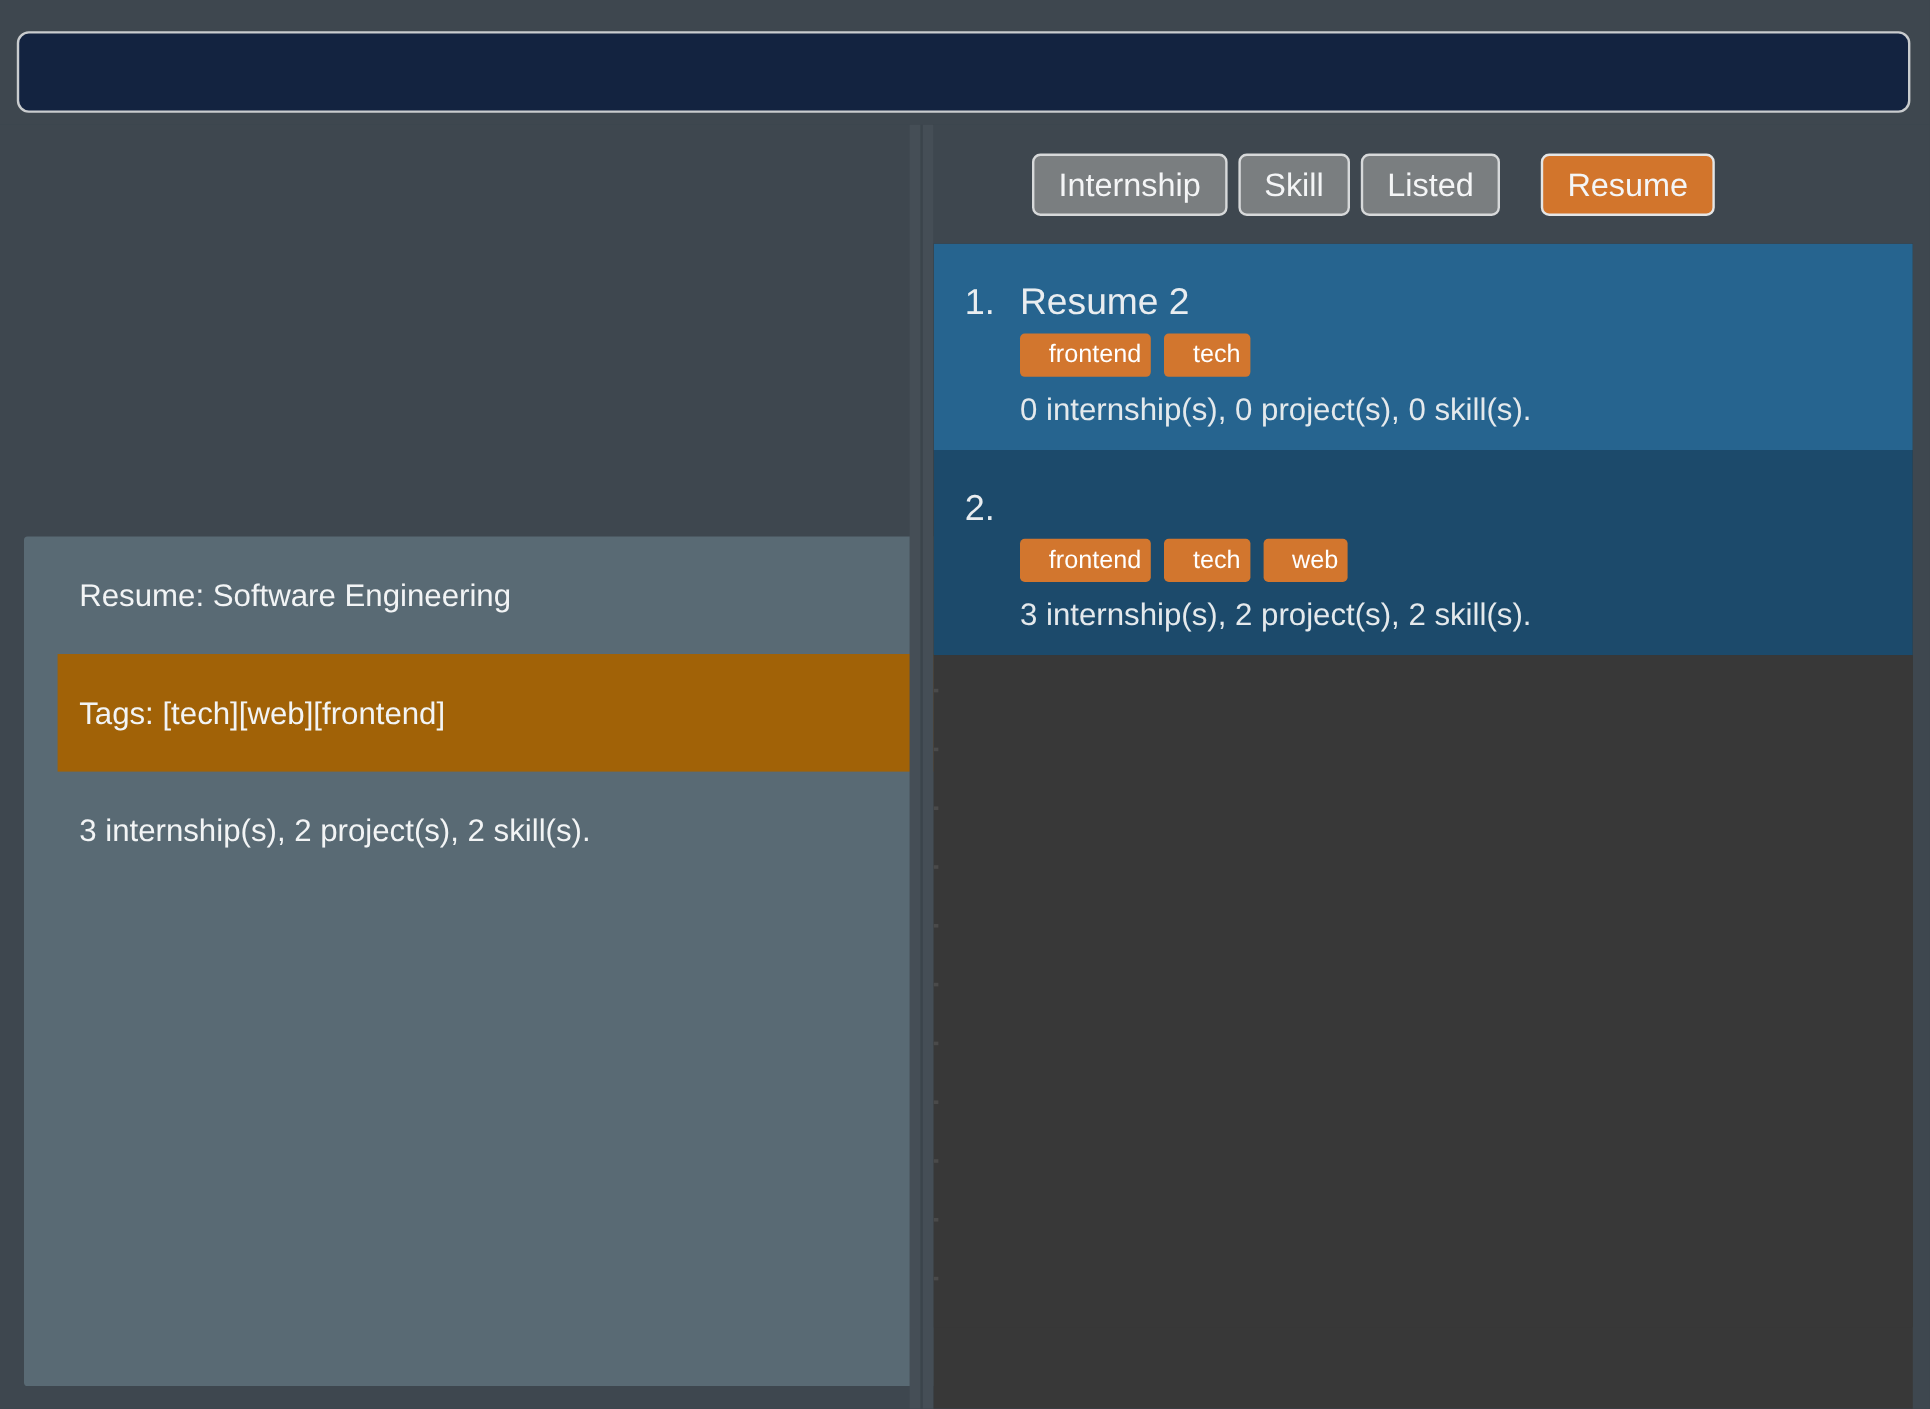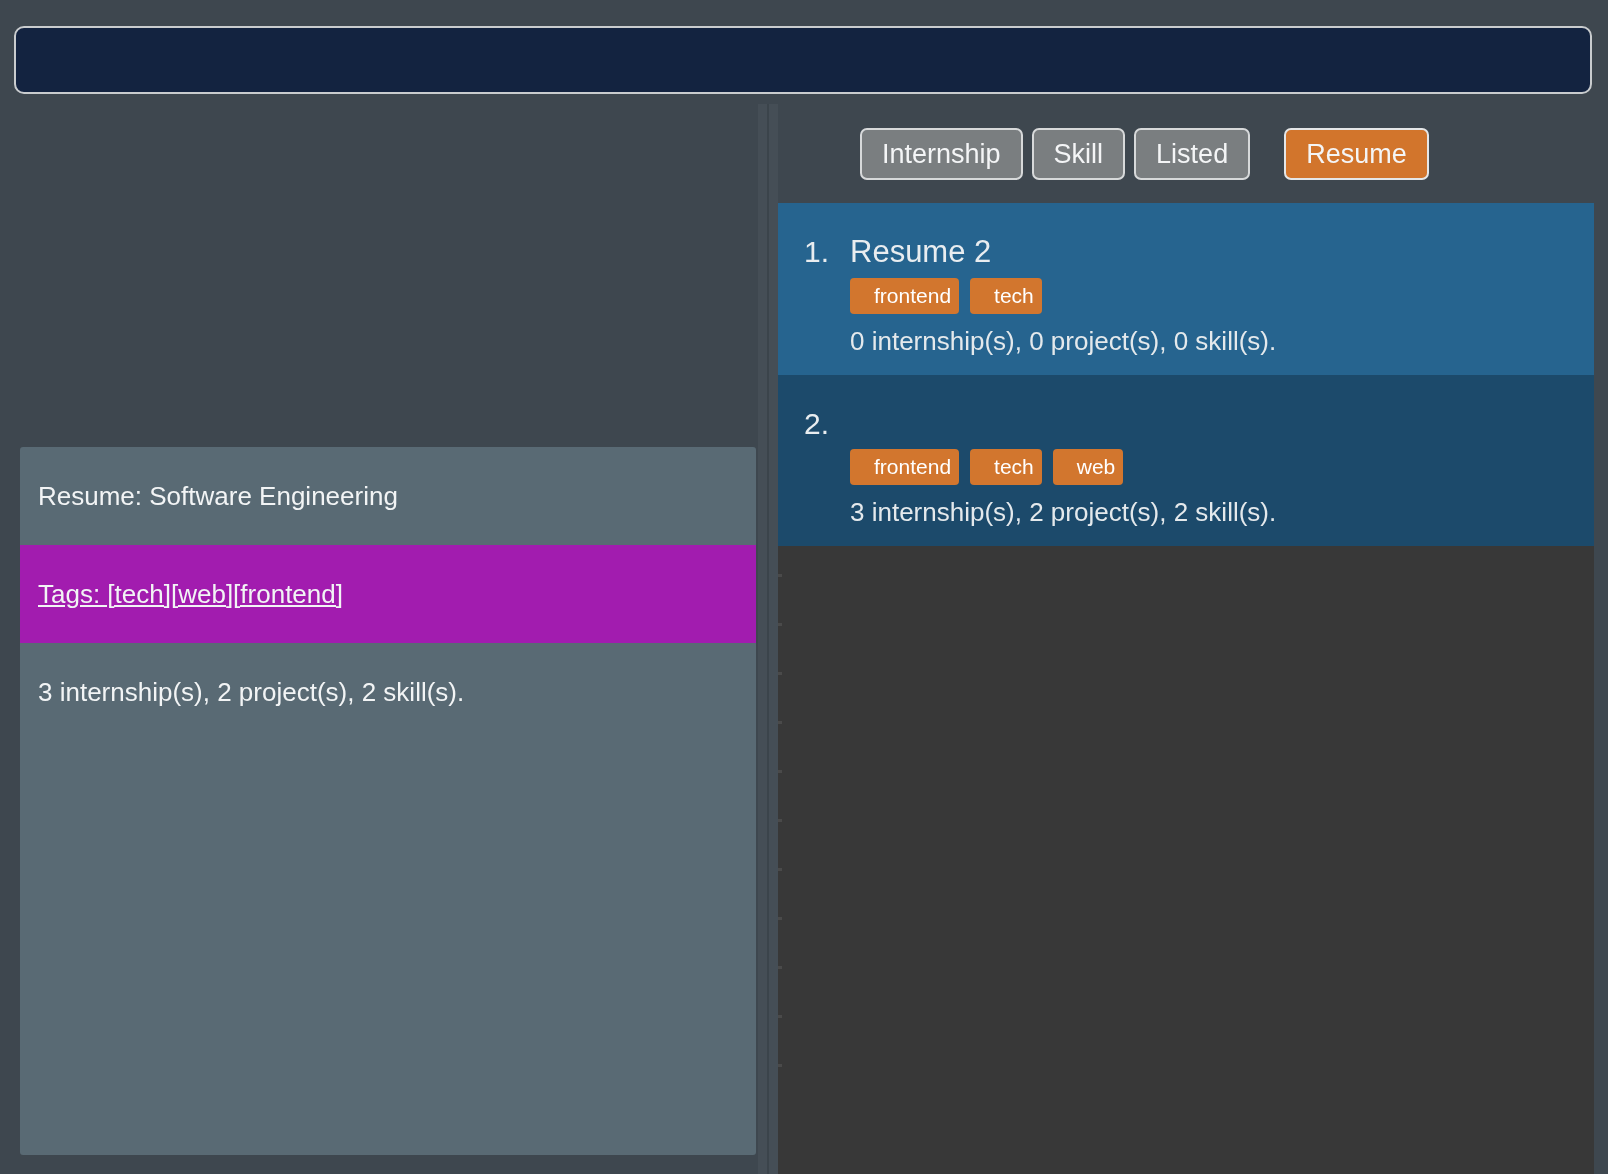--- a/index.html
+++ b/index.html
@@ -92,35 +92,35 @@
 
   .detail-panel {
     position: absolute;
     left: 20px;
     top: 343px;
     width: 736px;
     height: 708px;
     background: #596a74;
     border-radius: 3px;
     overflow: hidden;
+    padding-left: 28px;
   }
   .detail-row {
     position: relative;
     height: 98px;
     display: flex;
     align-items: center;
     padding-left: 18px;
     box-sizing: border-box;
     font-size: 26px;
     color: #f2f4f5;
     white-space: nowrap;
   }
   .detail-row.selected {
-    background: #a21caf;
-    text-decoration: underline;
+    background: #a16207;
   }
   .detail-filler {
     height: 414px;
   }
 
   
   .splitter {
     position: absolute;
     left: 758px;
     top: 0;

